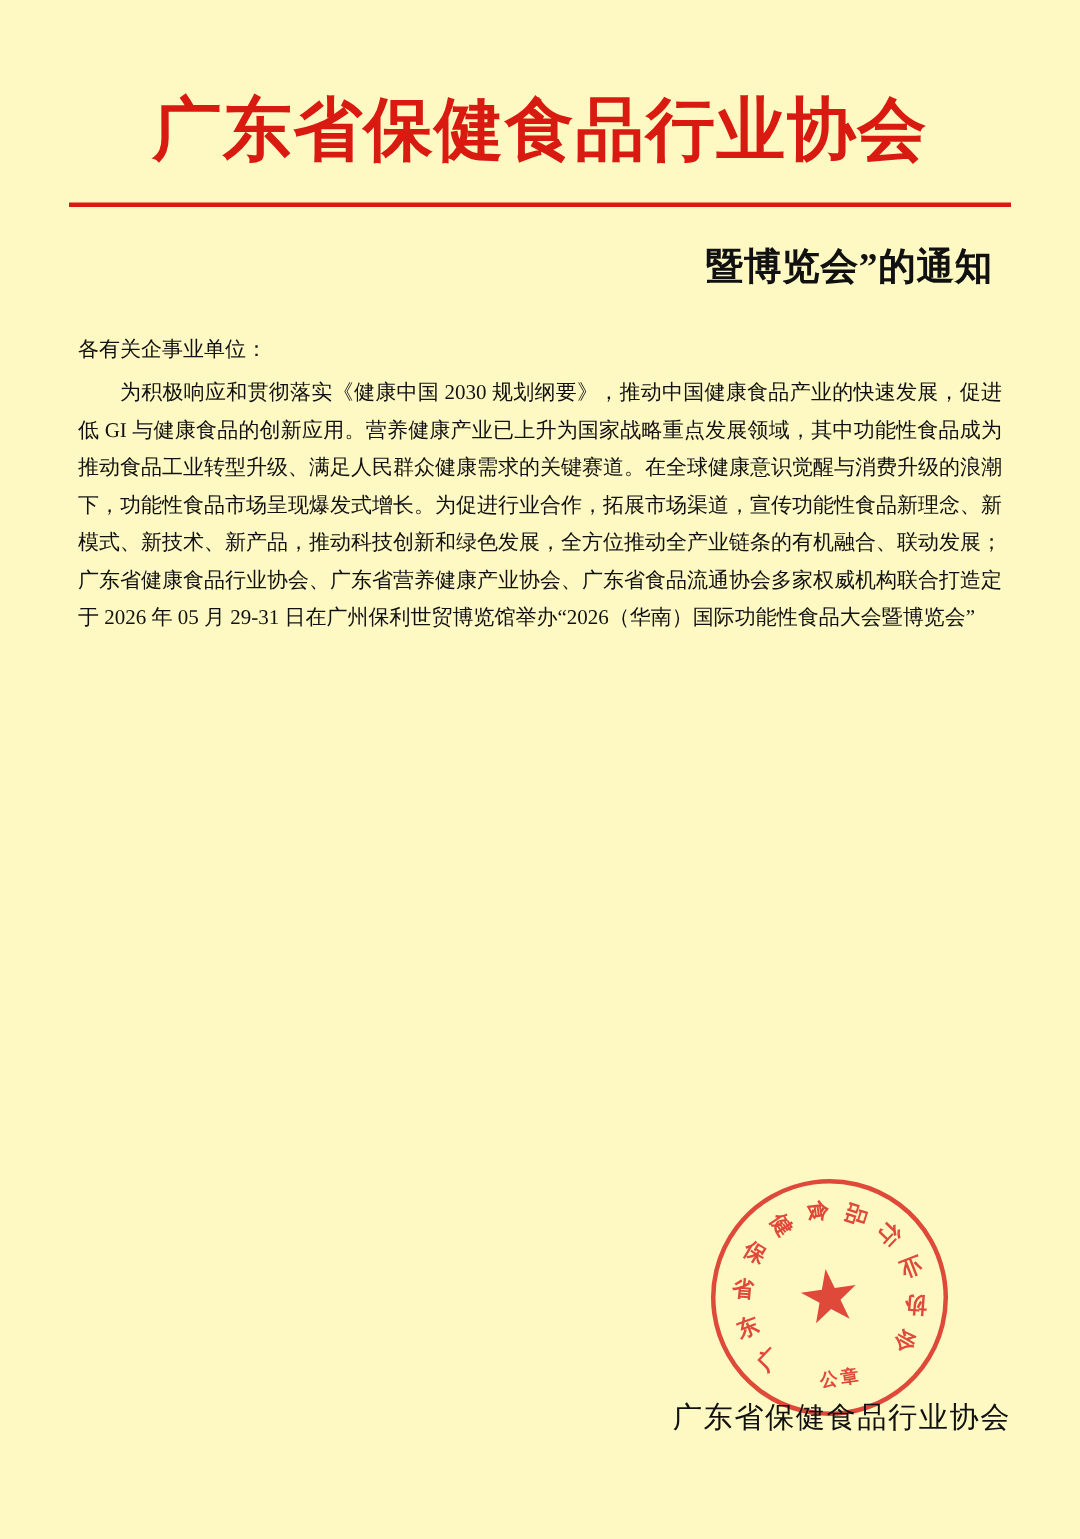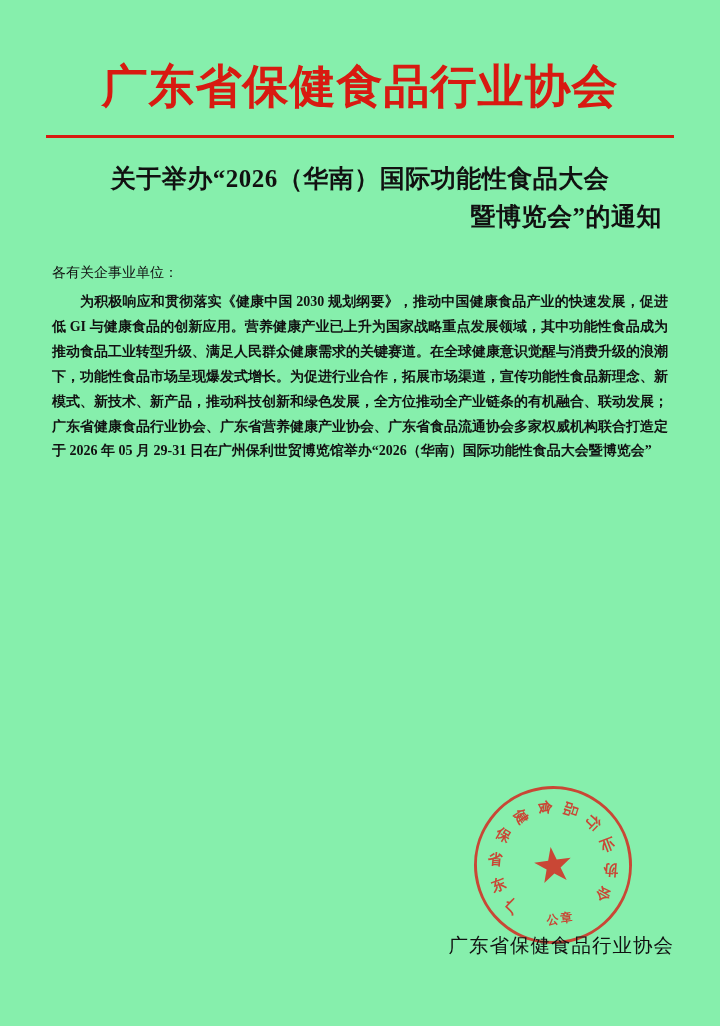--- a/index.html
+++ b/index.html
@@ -12,21 +12,21 @@
     height: 1026px;
     position: relative;
     font-family: "Liberation Serif", "DejaVu Serif", serif;
     color: #111111;
     overflow: hidden;
   }
 
   .page {
     position: absolute;
     inset: 0;
-    background: #86efac;
+    background: #fef9c3;
   }
 
   
   .letterhead {
     text-align: center;
     padding-top: 62px;
   }
   .letterhead-title {
     color: #d81a11;
     font-family: "Liberation Serif", "DejaVu Serif", serif;
@@ -65,21 +65,20 @@
     text-align: justify;
     text-justify: inter-ideograph;
     color: #111;
   }
   .salutation {
     margin-bottom: 2px;
   }
   .para {
     text-indent: 2em;
     margin-top: 4px;
-    font-weight: bold;
   }
 
   
   .sign-block {
     position: absolute;
     right: 46px;
     bottom: 62px;
     text-align: right;
     font-size: 19.5px;
     line-height: 1.9;
@@ -138,21 +137,20 @@
 
 <div class="page">
 
   <div class="letterhead">
     <div class="letterhead-title">广东省保健食品行业协会</div>
   </div>
 
   <div class="rule"></div>
 
   <div class="doc-title">
-    <span>关于举办“2026（华南）国际功能性食品大会</span>
     <span class="line2">暨博览会”的通知</span>
   </div>
 
   <div class="body-text">
     <div class="salutation">各有关企事业单位：</div>
     <div class="para">为积极响应和贯彻落实《健康中国 2030 规划纲要》，推动中国健康食品产业的快速发展，促进低 GI 与健康食品的创新应用。营养健康产业已上升为国家战略重点发展领域，其中功能性食品成为推动食品工业转型升级、满足人民群众健康需求的关键赛道。在全球健康意识觉醒与消费升级的浪潮下，功能性食品市场呈现爆发式增长。为促进行业合作，拓展市场渠道，宣传功能性食品新理念、新模式、新技术、新产品，推动科技创新和绿色发展，全方位推动全产业链条的有机融合、联动发展；广东省健康食品行业协会、广东省营养健康产业协会、广东省食品流通协会多家权威机构联合打造定于 2026 年 05 月 29-31 日在广州保利世贸博览馆举办“2026（华南）国际功能性食品大会暨博览会”</div>
   </div>
 
   <div class="seal">
     <div class="seal-ring-text" id="sealRing">

